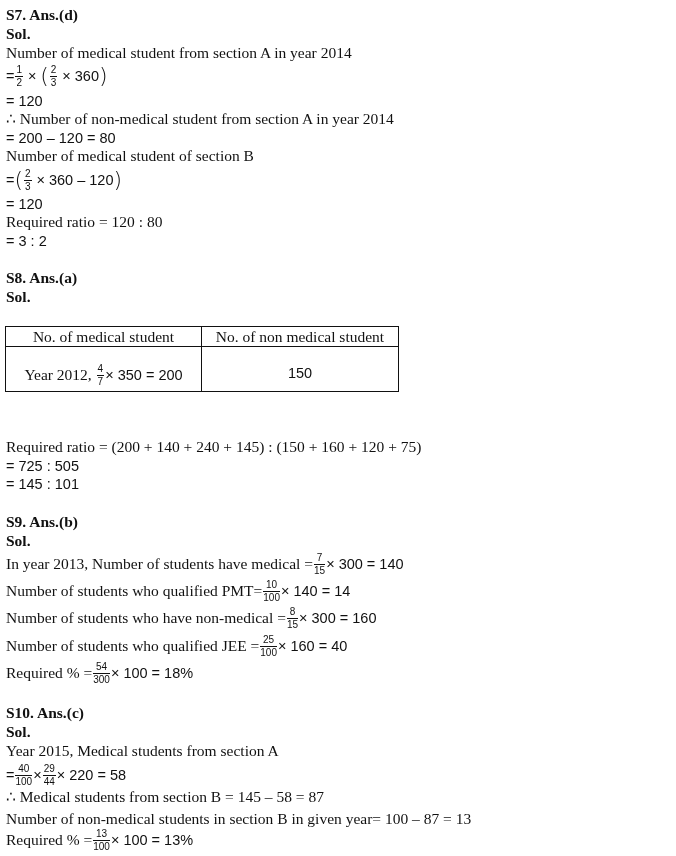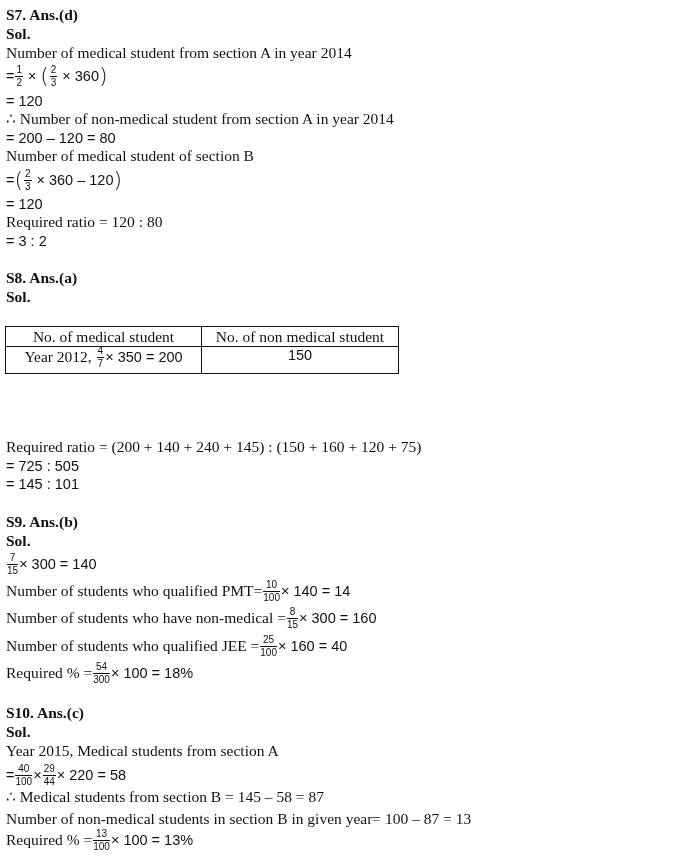--- a/index.html
+++ b/index.html
@@ -27,21 +27,21 @@
   table.sol {
     position: absolute; left: 5px; top: 306px;
     border-collapse: collapse;
     font-family: "Liberation Serif", "DejaVu Serif", serif; font-size: 15.5px; margin-top: 20px;
   }
   table.sol td, table.sol th {
     border: 1.5px solid #111; padding: 0; text-align: center; font-weight: normal;
     white-space: nowrap;
   }
   table.sol th { height: 19px; line-height: 19px; }
-  table.sol td { height: 26px; line-height: 16px; vertical-align: top; padding-top: 0; }
+  table.sol td { height: 26px; line-height: 16px; vertical-align: top; padding-top: 18px; }
   .c1 { width: 195px; }
   .c2 { width: 196px; }
 </style>
 </head>
 <body>
 
 <div class="ln hd" style="top:6px">S7. Ans.(d)</div>
 <div class="ln hd" style="top:25px">Sol.</div>
 <div class="ln" style="top:44px">Number of medical student from section A in year 2014</div>
 <div class="ln" style="top:66px">
@@ -78,21 +78,21 @@
 </tbody>
   </table>
 
 <div class="ln" style="top:438px">Required ratio = (200 + 140 + 240 + 145)  :  (150 + 160 + 120 + 75)</div>
 <div class="ln math" style="top:457px">= 725 : 505</div>
 <div class="ln math" style="top:475px">= 145 : 101</div>
 
 <div class="ln hd" style="top:513px">S9. Ans.(b)</div>
 <div class="ln hd" style="top:532px">Sol.</div>
 <div class="ln" style="top:554px">
-  <span class="frac"><span class="num">7</span><span class="den">15</span></span><span class="math">× 300 = 140</span>
+  <span>In year 2013, Number of students have medical =</span><span class="frac"><span class="num">7</span><span class="den">15</span></span><span class="math">× 300 = 140</span>
 </div>
 <div class="ln" style="top:581px">
   <span>Number of students who qualified PMT=</span><span class="frac"><span class="num">10</span><span class="den">100</span></span><span class="math">× 140 = 14</span>
 </div>
 <div class="ln" style="top:608px">
   <span>Number of students who have non-medical =</span><span class="frac"><span class="num">8</span><span class="den">15</span></span><span class="math">× 300 = 160</span>
 </div>
 <div class="ln" style="top:636px">
   <span>Number of students who qualified JEE =</span><span class="frac"><span class="num">25</span><span class="den">100</span></span><span class="math">× 160 = 40</span>
 </div>

